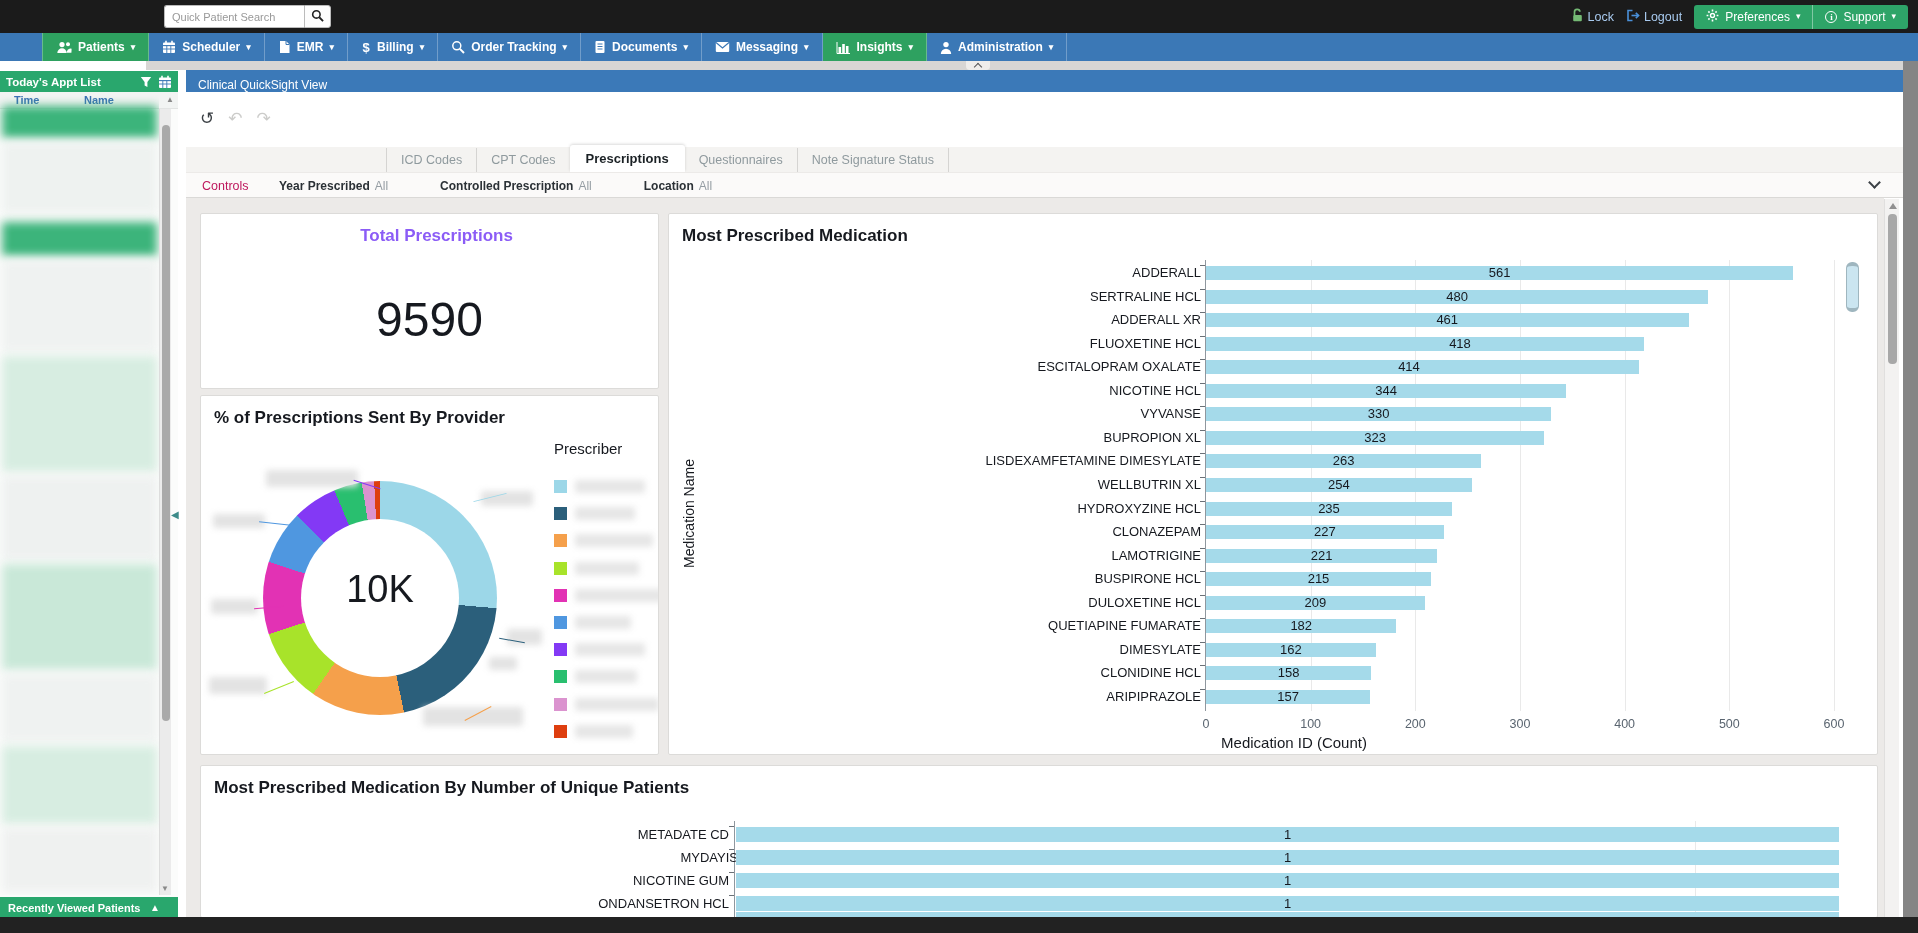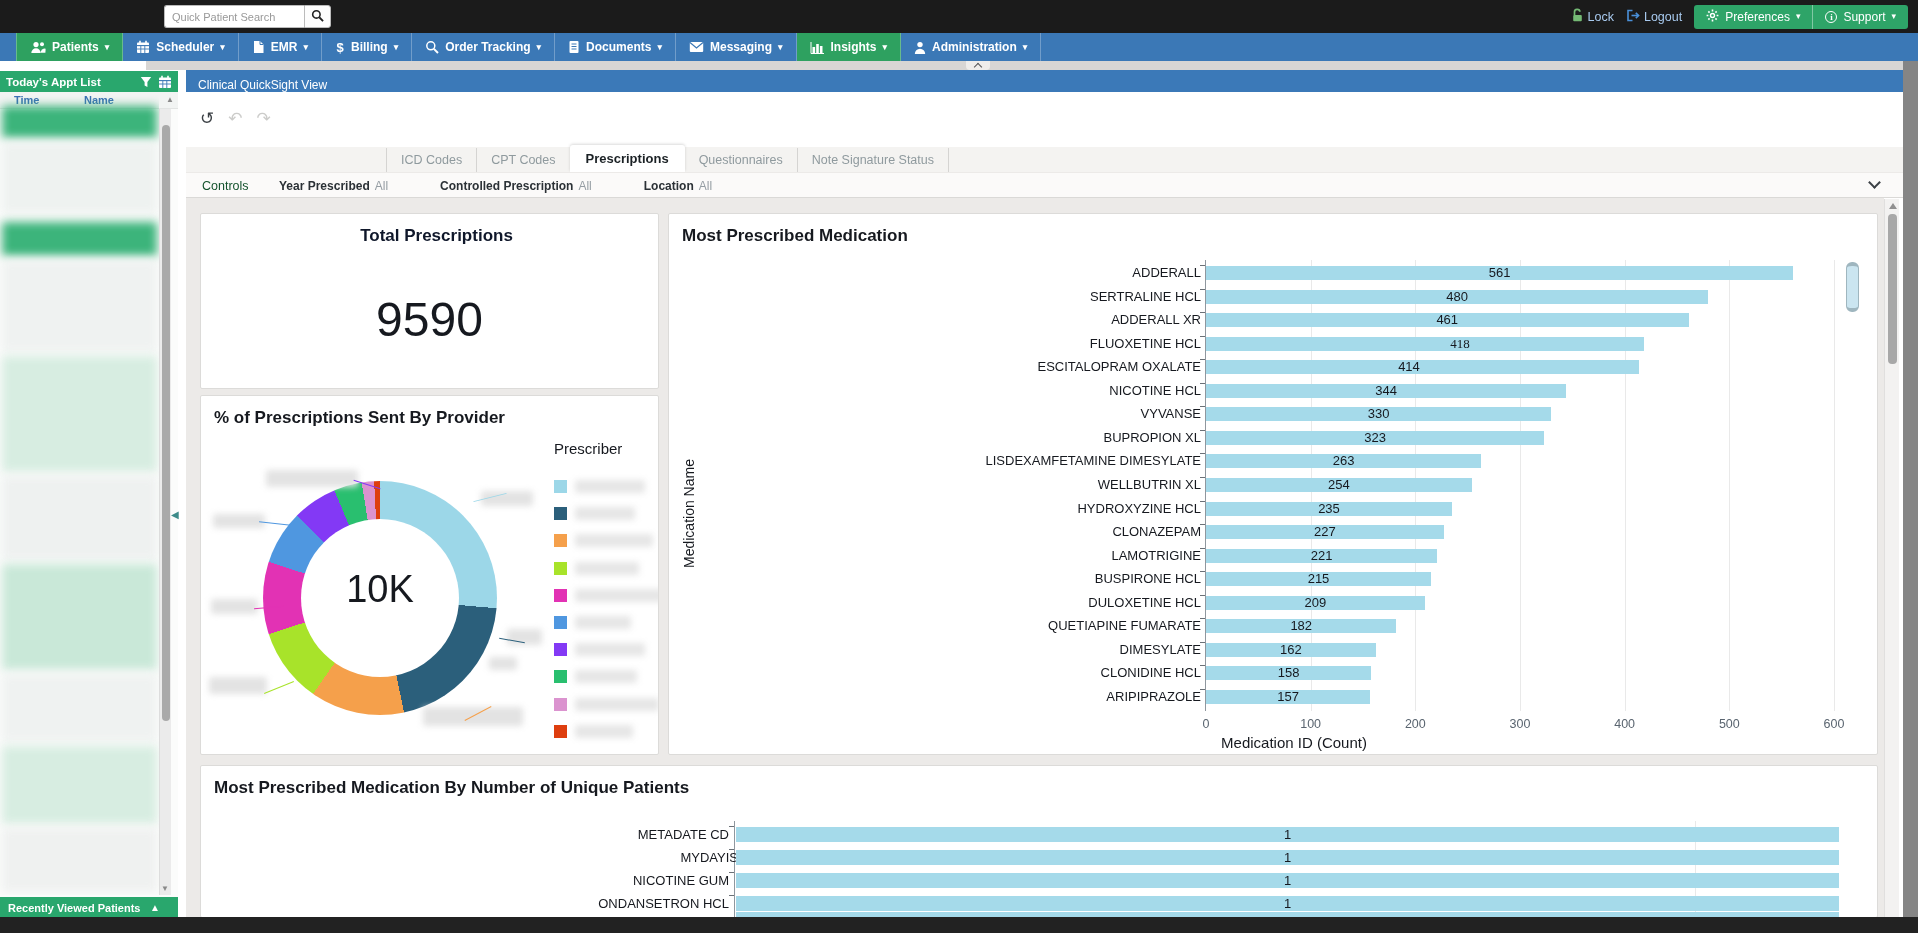--- a/index.html
+++ b/index.html
@@ -17,21 +17,21 @@
   .top-link { display:flex; align-items:center; gap:4px; color:#a9cbf0; font-size:12.5px; cursor:pointer; }
   .green-group { display:flex; height:24px; border-radius:3px; overflow:hidden; }
   .green-btn { display:flex; align-items:center; gap:6px; background:#2ea468; color:#fff; font-size:12px; padding:0 12px; cursor:pointer; }
   .green-btn + .green-btn { border-left:1px solid rgba(255,255,255,.4); }
   .info-circle { display:inline-block; width:12px; height:12px; border:1px solid #fff; border-radius:50%; font-size:9px; line-height:11px; text-align:center; font-weight:bold; font-family:"Liberation Serif", serif; }
   .caret { font-size:9px; line-height:1; }
 
   
   .navbar { position:absolute; left:0; top:33px; width:1918px; height:28px; background:#3b78b6; display:flex; padding-left:16px; }
   .nav-item { display:flex; align-items:center; gap:6px; color:#fff; font-size:12px; font-weight:bold; padding:0 13px; border-right:1px solid rgba(255,255,255,.28); cursor:pointer; }
-  .nav-item:first-child { border-left:1px solid rgba(255,255,255,.28); }
+  .nav-item:first-child { border-left:1px solid rgba(255,255,255,.28);margin-left:26px; }
   .nav-item.active { background:#2ea160; }
   .nav-item svg { display:block; }
 
   
   .gray-strip { position:absolute; left:146px; top:61px; width:1757px; height:9px; background:#d8d6d4; }
   .caret-tab { position:absolute; left:966px; top:61px; width:24px; height:9px; background:#efedeb; border-radius:0 0 4px 4px; display:flex; align-items:center; justify-content:center; cursor:pointer; }
   .caret-tab .chev-up { width:6px; height:6px; border-left:1.5px solid #555; border-top:1.5px solid #555; transform:rotate(45deg); margin-top:3px; }
 
   
   .sidebar { position:absolute; left:0; top:71px; width:178px; height:847px; background:#fbfcfb; }
@@ -57,33 +57,33 @@
   .tool { cursor:pointer; line-height:1; }
   .tool.enabled { color:#3b4045; }
   .tool.disabled { color:#ccccca; }
   .tabs-band { position:absolute; left:186px; top:147px; width:1717px; height:25px; background:#f4f3f1; }
   .tabs { position:absolute; left:200px; top:0; height:25px; display:flex; align-items:flex-end; }
   .tab { font-size:12.5px; color:#8f9a9e; padding:5px 14px; cursor:pointer; white-space:nowrap; }
   .tab.sep { border-left:1px solid #d5d4d2; }
   .tab.last { border-right:1px solid #d5d4d2; }
   .tab.active { background:#fff; color:#1b2125; font-weight:bold; font-size:13px; border-radius:3px 3px 0 0; box-shadow:0 -1px 3px rgba(0,0,0,.15); padding:6px 16px; border-left:none; }
   .controls-row { position:absolute; left:186px; top:172px; width:1717px; height:26px; background:#fbfaf9; border-bottom:1px solid #dad9d7; border-top:1px solid #eceae8; }
-  .controls-label { position:absolute; left:16px; top:6px; font-size:12.5px; color:#14532d; }
+  .controls-label { position:absolute; left:16px; top:6px; font-size:12.5px; color:#be185d; }
   .filters { position:absolute; left:93px; top:6px; display:flex; gap:52px; }
   .filter { font-size:12px; color:#2b3136; font-weight:bold; cursor:pointer; }
   .filter .all { font-weight:normal; color:#959da3; margin-left:5px; }
   .controls-chev { position:absolute; right:24px; top:5px; width:9px; height:9px; border-right:2px solid #3b4045; border-bottom:2px solid #3b4045; transform:rotate(45deg); cursor:pointer; }
 
   .dashboard { position:absolute; left:186px; top:198px; width:1698px; height:719px; background:#eceae8; }
 
   .card { position:absolute; background:#fff; border:1px solid #dcdbd9; border-radius:2px; overflow:hidden; }
   .card-title { position:absolute; left:13px; top:12px; font-size:17px; font-weight:bold; color:#16191f; }
 
   
-  .kpi-title { position:absolute; left:0; top:12px; width:100%; text-align:center; font-size:17px; font-weight:bold; color:#0f172a;padding-left:14px; }
+  .kpi-title { position:absolute; left:0; top:12px; width:100%; text-align:center; font-size:17px; font-weight:bold; color:#8b5cf6;padding-left:14px; }
   .kpi-value { position:absolute; left:0; top:78px; width:100%; text-align:center; font-size:48px; color:#16191f; }
 
   
   .donut { position:absolute; left:62px; top:85px; width:234px; height:234px; border-radius:50%; }
   .donut::after { content:""; position:absolute; left:38px; top:38px; width:158px; height:158px; background:#fff; border-radius:50%; }
   .donut-center { position:absolute; left:62px; top:172px; width:234px; text-align:center; font-size:38px; color:#16191f; z-index:2; }
   .legend-title { position:absolute; left:353px; top:44px; font-size:15px; color:#16191f; }
   .legend-item { position:absolute; display:flex; align-items:center; gap:8px; }
   .legend-sq { width:13px; height:13px; }
   .blurblob { position:absolute; background:#e3e3e3; filter:blur(3px); border-radius:2px; }
@@ -449,21 +449,21 @@
         <div class="rowtick" style="left: 531px; top: 74.55px;"></div>
         <div class="hbar" style="left: 537px; top: 75.55px; width: 502.4px; height: 14px; background: rgb(165, 218, 234);"></div>
         <div class="bar-val" style="left: 537px; top: 75.55px; width: 502.4px; height: 14px; line-height: 14px;">480</div>
         <div class="cat-label" style="left: 0px; width: 532px; top: 99.1px; height: 14px; line-height: 14px;">ADDERALL XR</div>
         <div class="rowtick" style="left: 531px; top: 98.1px;"></div>
         <div class="hbar" style="left: 537px; top: 99.1px; width: 482.513px; height: 14px; background: rgb(165, 218, 234);"></div>
         <div class="bar-val" style="left: 537px; top: 99.1px; width: 482.513px; height: 14px; line-height: 14px;">461</div>
         <div class="cat-label" style="left: 0px; width: 532px; top: 122.65px; height: 14px; line-height: 14px;">FLUOXETINE HCL</div>
         <div class="rowtick" style="left: 531px; top: 121.65px;"></div>
         <div class="hbar" style="left: 537px; top: 122.65px; width: 437.507px; height: 14px; background: rgb(165, 218, 234);"></div>
-        <div class="bar-val" style="left: 537px; top: 122.65px; width: 508px; height: 14px; line-height: 14px; font-family: Liberation Serif, serif;">418</div>
+        <div class="bar-val" style="left: 537px; top: 122.65px; width: 508px; height: 14px; line-height: 14px;">418</div>
         <div class="cat-label" style="left: 0px; width: 532px; top: 146.2px; height: 14px; line-height: 14px;">ESCITALOPRAM OXALATE</div>
         <div class="rowtick" style="left: 531px; top: 145.2px;"></div>
         <div class="hbar" style="left: 537px; top: 146.2px; width: 433.32px; height: 14px; background: rgb(165, 218, 234);"></div>
         <div class="bar-val" style="left: 537px; top: 146.2px; width: 406px; height: 14px; line-height: 14px;">414</div>
         <div class="cat-label" style="left: 0px; width: 532px; top: 169.75px; height: 14px; line-height: 14px;">NICOTINE HCL</div>
         <div class="rowtick" style="left: 531px; top: 168.75px;"></div>
         <div class="hbar" style="left: 537px; top: 169.75px; width: 360.053px; height: 14px; background: rgb(165, 218, 234);"></div>
         <div class="bar-val" style="left: 537px; top: 169.75px; width: 360.053px; height: 14px; line-height: 14px;">344</div>
         <div class="cat-label" style="left: 0px; width: 532px; top: 193.3px; height: 14px; line-height: 14px;">VYVANSE</div>
         <div class="rowtick" style="left: 531px; top: 192.3px;"></div>

